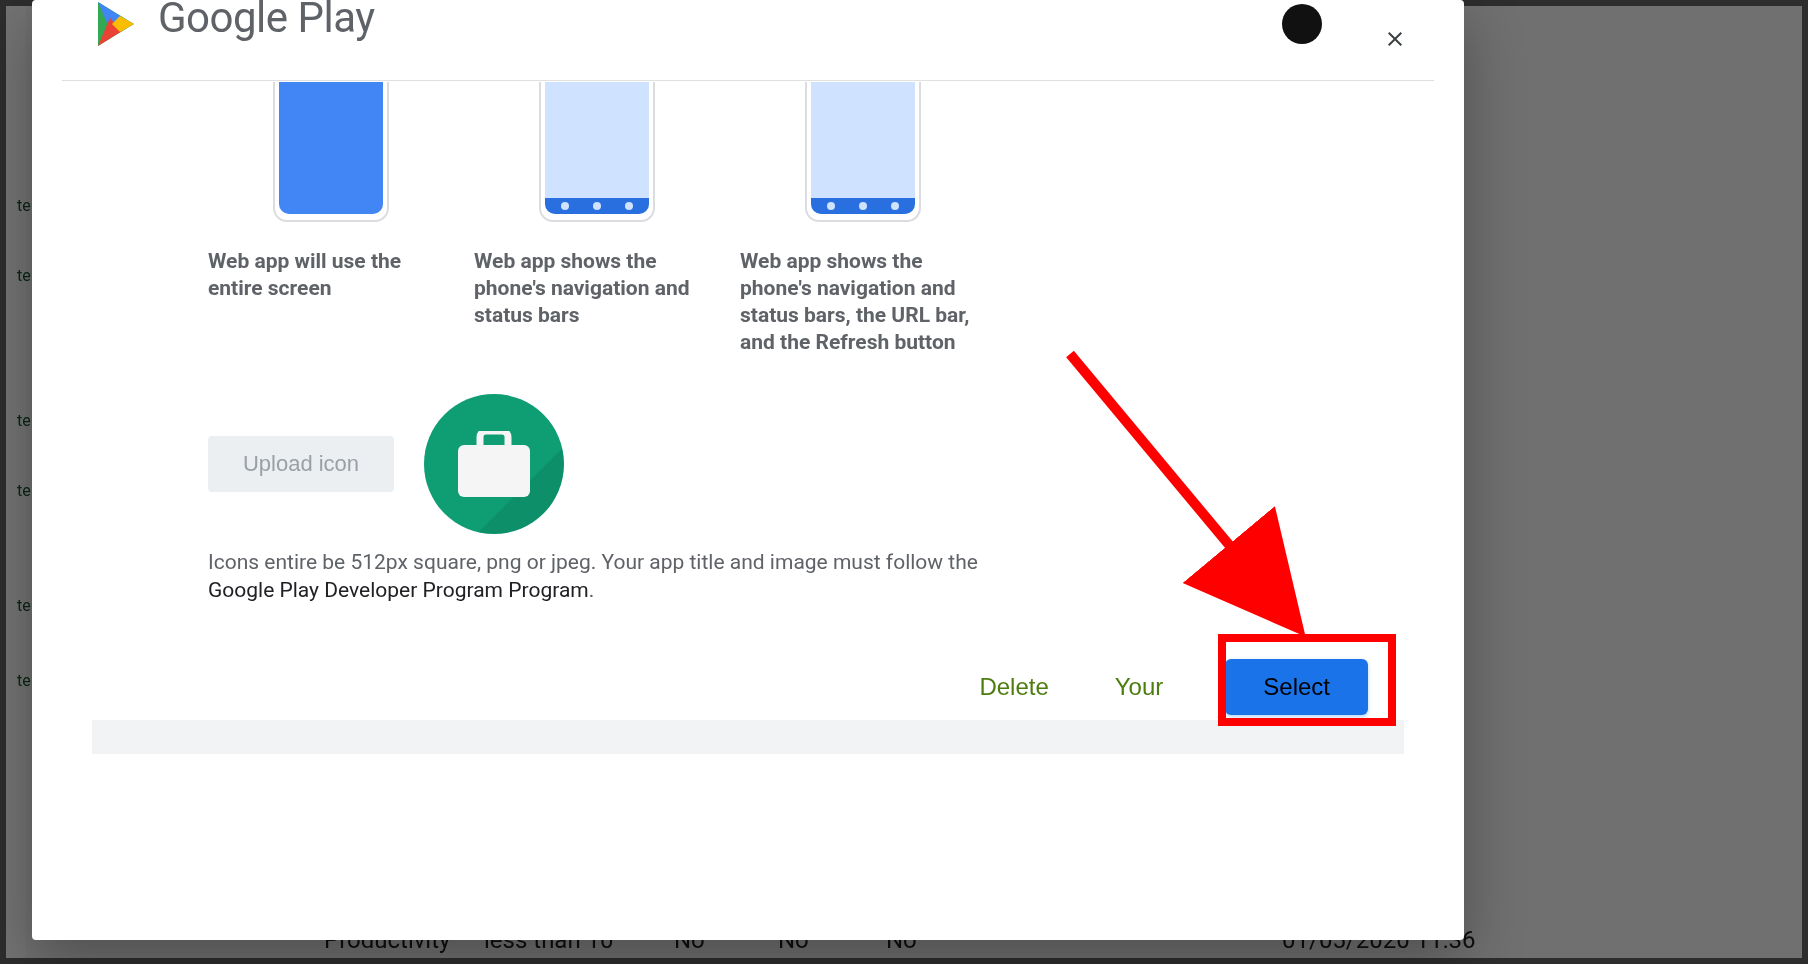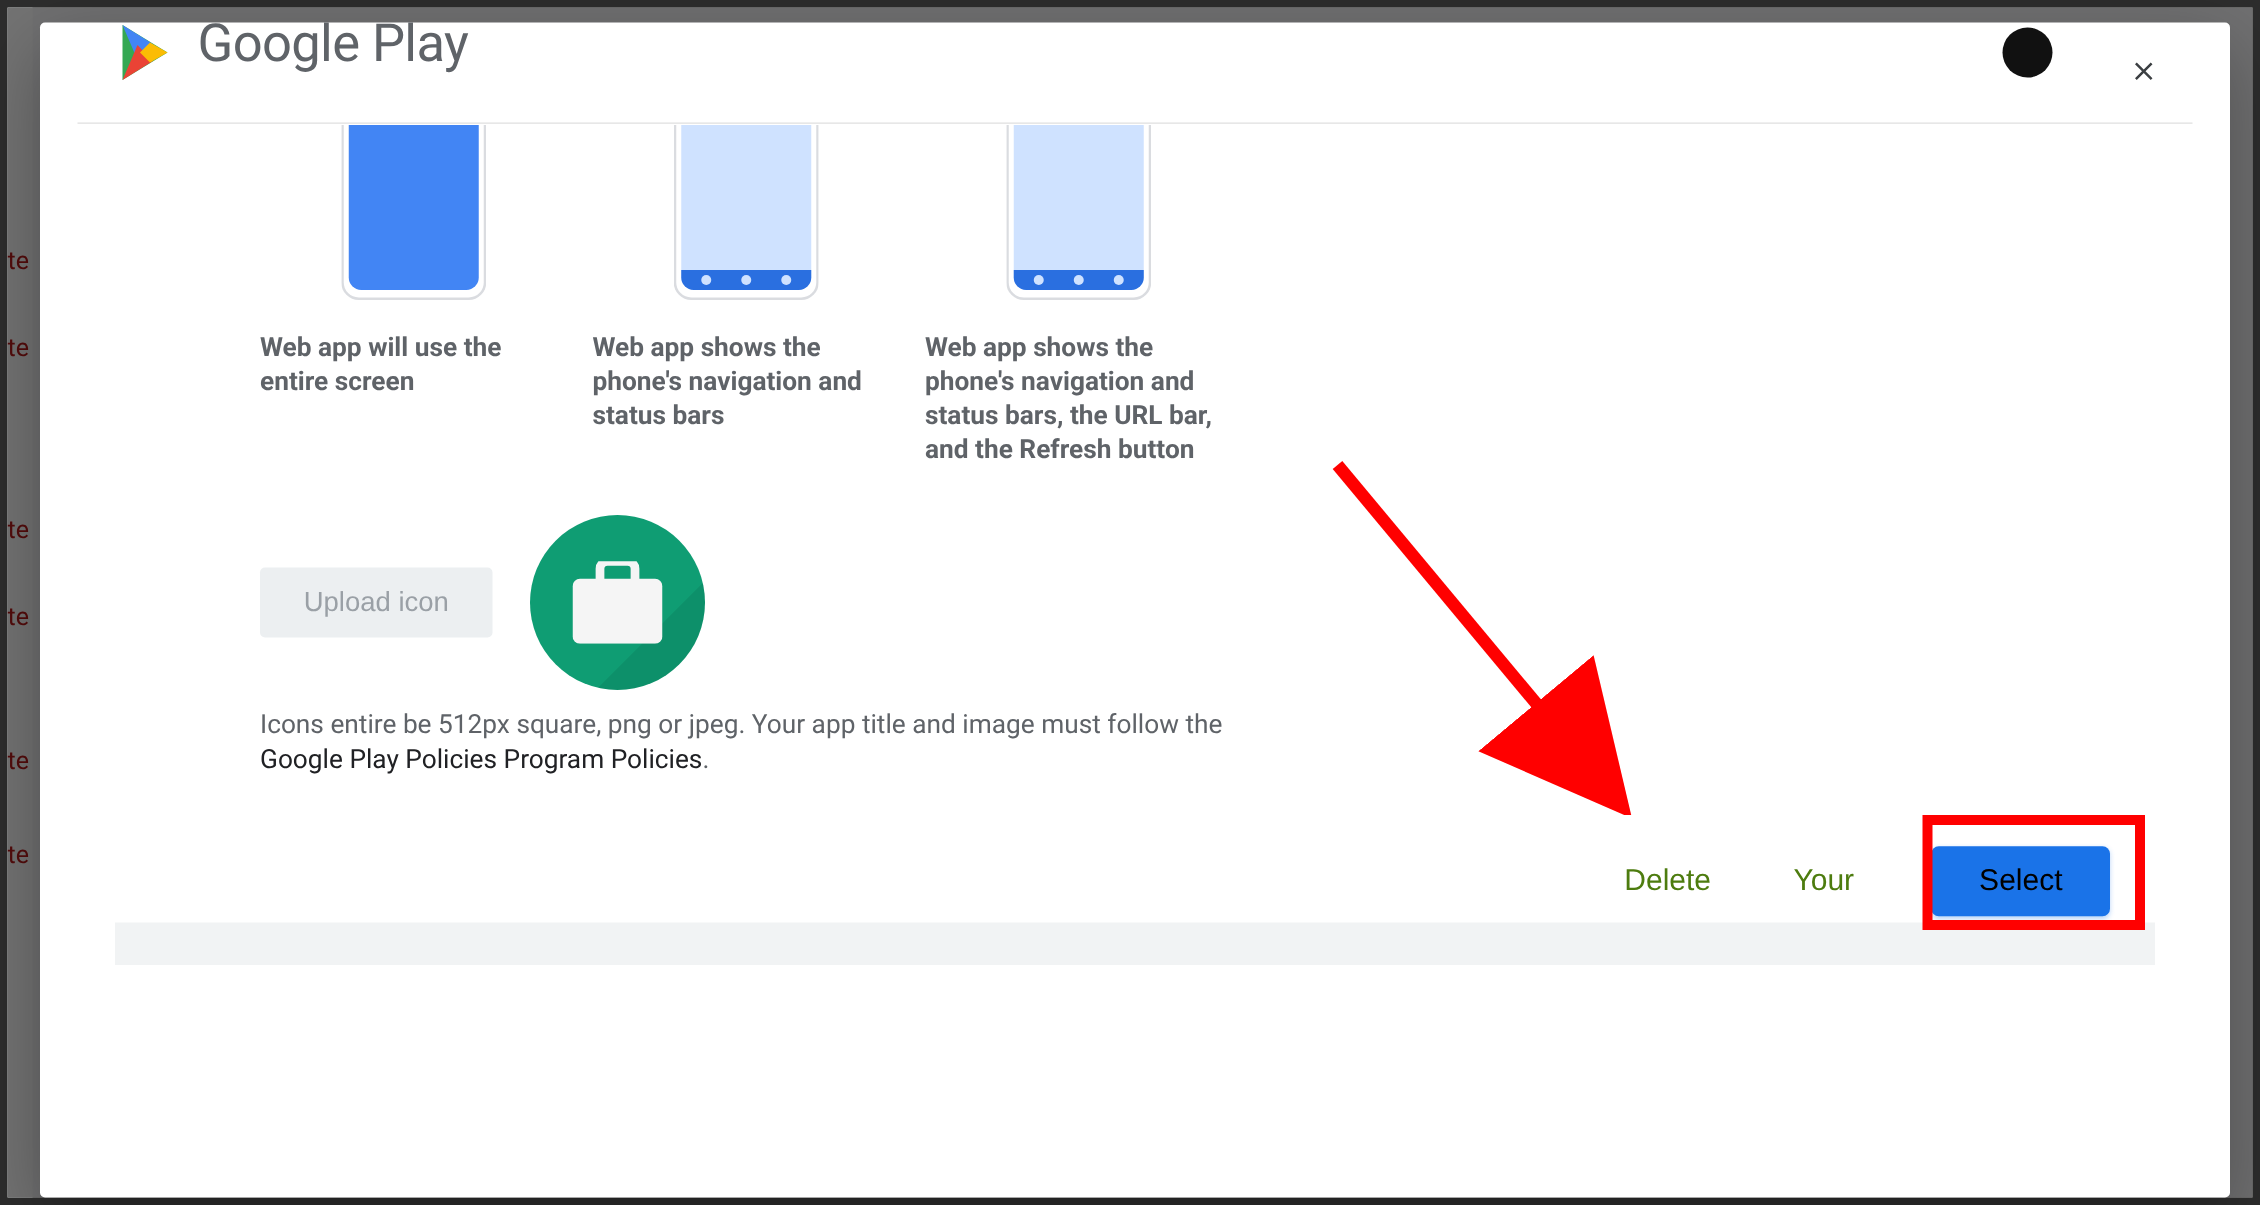--- a/index.html
+++ b/index.html
@@ -22,23 +22,24 @@
   .bg-sidebar {
     position: absolute;
     left: 0; top: 0;
     width: 20px; height: 100%;
     background: #fff;
   }
   .bg-sidebar-item {
     position: absolute;
     left: 0;
     width: 20px; height: 40px;
-    font-size: 20px;
-    color: #b91c1c;
+    font-size: 16px;
+    color: #14532d;
     text-align: left;
+    padding-left: 11px;
   }
   .bg-bottom-row {
     position: absolute;
     left: 188px; bottom: 0px;
     width: 1400px; height: 32px;
     color: #202124;
     font-size: 24px;
   }
   .bg-bottom-row span {
     position: absolute;
@@ -48,22 +49,22 @@
 
   
   .modal-scrim {
     position: absolute;
     left: 6px; top: 6px;
     width: 1796px; height: 952px;
     background: rgba(0,0,0,0.55);
   }
   .modal {
     position: absolute;
-    left: 32px; top: 18px;
-    width: 1752px; height: 940px;
+    left: 32px; top: 0;
+    width: 1432px; height: 940px;
     background: #fff;
     border-radius: 4px;
     overflow: hidden;
     box-shadow: 0 20px 60px rgba(0,0,0,0.3);
   }
   .modal-header {
     position: absolute;
     left: 30px; right: 30px; top: 0; height: 80px;
     border-bottom: 1px solid #e0e0e0;
   }
@@ -341,21 +342,21 @@
       <button class="upload-btn">Upload icon</button>
       <div class="icon-circle">
         <svg width="72" height="66" viewBox="0 0 72 66">
           <rect x="0" y="14" width="72" height="52" rx="6" fill="#f5f5f5"></rect>
           <rect x="22" y="0" width="28" height="20" rx="6" fill="none" stroke="#f5f5f5" stroke-width="7"></rect>
         </svg>
       </div>
     </div>
 
     <div class="icon-help-text">
-      <span>Icons entire be 512px square, png or jpeg. Your app title and image must follow the </span><a href="#">Google Play Policies Program Policies</a><span>.</span>
+      <span>Icons entire be 512px square, png or jpeg. Your app title and image must follow the </span><a href="#">Google Play Developer Program Program</a><span>.</span>
     </div>
 
     <div class="modal-footer">
       <button class="flat-btn">Delete</button>
       <button class="flat-btn">Your</button>
       <button class="primary-btn">Select</button>
     </div>
 
     <div class="modal-strip"></div>
 

